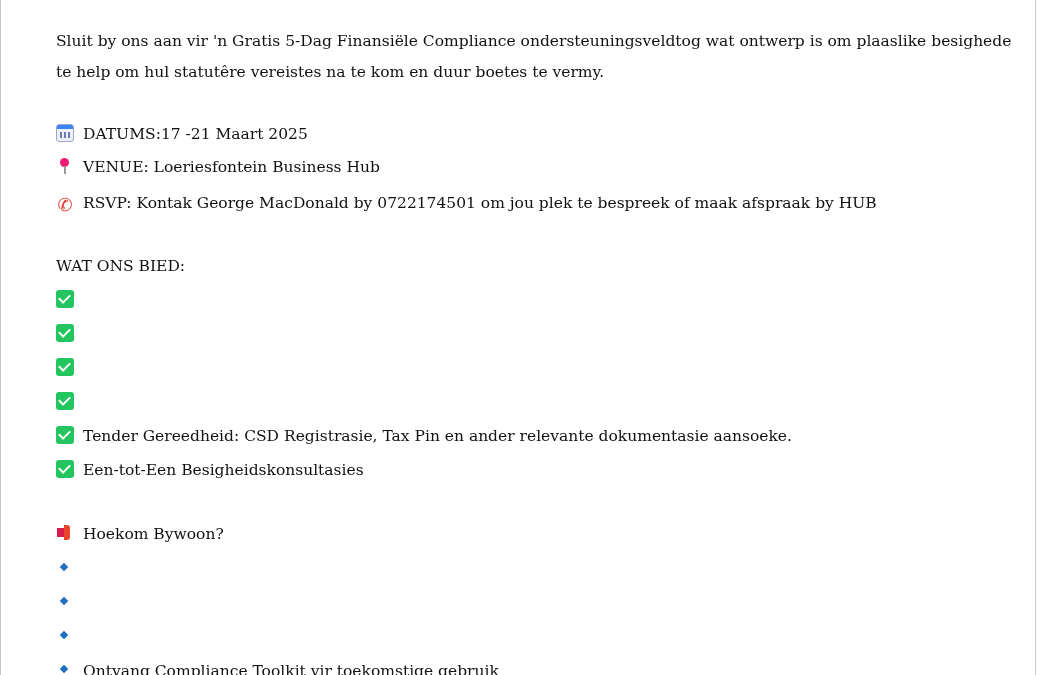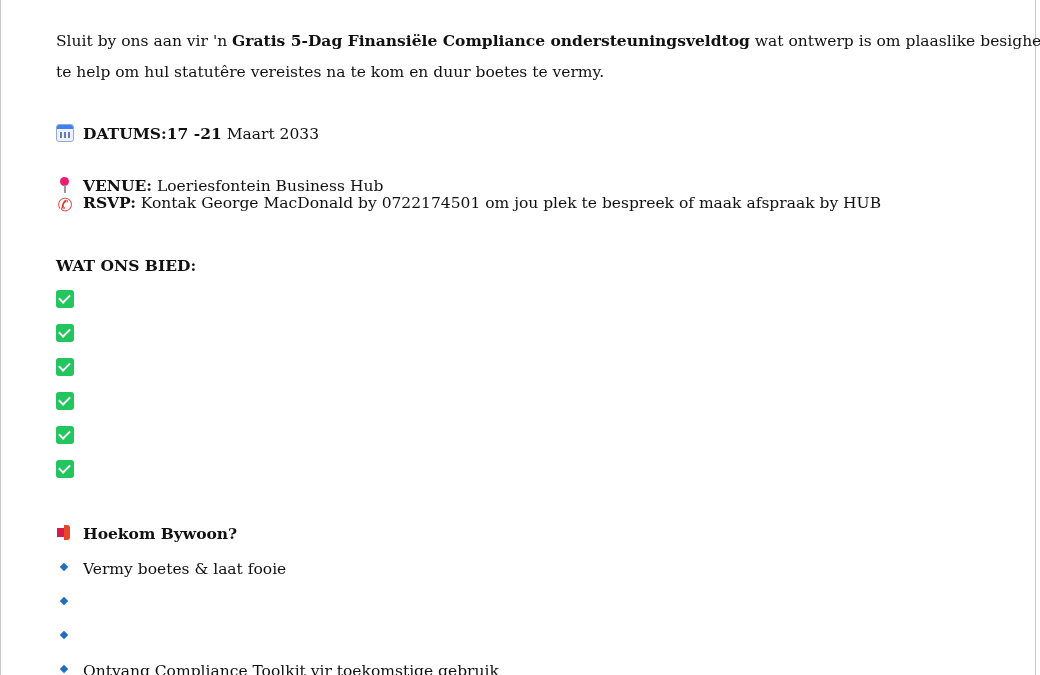--- a/index.html
+++ b/index.html
@@ -16,21 +16,21 @@
     background: #ffffff;
     border-left: 1px solid #c8c8c8;
     border-right: 1px solid #c8c8c8;
     box-sizing: border-box;
   }
   .content {
     position: absolute; left: 55px; top: 28px; width: 940px;
     font-size: 15.5px;
   }
   .line { position: absolute; left: 0; white-space: nowrap; line-height: 22px; }
-  b { font-weight: bold; }
+  b { font-weight: normal; }
   .ico {
     display: inline-block; width: 18px; height: 18px; vertical-align: -3px;
     margin-right: 9px; position: relative;
   }
   .check {
     background: #22c55e; border-radius: 3px;
   }
   .check::after {
     content: ""; position: absolute; left: 5px; top: 2px;
     width: 5px; height: 9px; border: solid #fff; border-width: 0 2.5px 2.5px 0;
@@ -55,40 +55,40 @@
 
 <div class="page">
   <div class="content">
 
     <div class="line" style="top:2px">
       <span>Sluit by ons aan vir 'n </span><b>Gratis  5-Dag Finansiële Compliance ondersteuningsveldtog</b><span> wat ontwerp is om plaaslike besighede</span>
     </div>
     <div class="line" style="top:33px">te help om hul statutêre vereistes na te kom en duur boetes te vermy.</div>
 
     <div class="line" style="top:95px">
-      <span class="ico cal"></span><b>DATUMS:</b><b>17 -21</b><span> Maart 2033</span>
+      <span class="ico cal"></span><b>DATUMS:</b><b>17 -21</b><span> Maart 2025</span>
     </div>
-    <div class="line" style="top:147px">
+    <div class="line" style="top:128px">
       <span class="ico pin"></span><b>VENUE:</b><span> Loeriesfontein Business Hub</span>
     </div>
     <div class="line" style="top:164px">
       <span class="ico phone">✆</span><b>RSVP:</b><span> Kontak George MacDonald by 0722174501 om jou plek te bespreek of maak afspraak by HUB</span>
     </div>
 
     <div class="line" style="top:227px"><b>WAT ONS BIED:</b></div>
 
     <div class="line" style="top:261px"><span class="ico check"></span></div>
     <div class="line" style="top:295px"><span class="ico check"></span></div>
     <div class="line" style="top:329px"><span class="ico check"></span></div>
     <div class="line" style="top:363px"><span class="ico check"></span></div>
-    <div class="line" style="top:397px"><span class="ico check"></span></div>
-    <div class="line" style="top:431px"><span class="ico check"></span></div>
+    <div class="line" style="top:397px"><span class="ico check"></span><span>Tender Gereedheid: CSD Registrasie, Tax Pin en ander relevante dokumentasie aansoeke.</span></div>
+    <div class="line" style="top:431px"><span class="ico check"></span><span>Een-tot-Een Besigheidskonsultasies</span></div>
 
     <div class="line" style="top:495px">
       <span class="ico mega"></span><b>Hoekom Bywoon?</b>
     </div>
-    <div class="line" style="top:530px"><span class="diamond"></span><span>Vermy boetes &amp; laat fooie</span></div>
+    <div class="line" style="top:530px"><span class="diamond"></span></div>
     <div class="line" style="top:564px"><span class="diamond"></span></div>
     <div class="line" style="top:598px"><span class="diamond"></span></div>
     <div class="line" style="top:632px"><span class="diamond"></span><span>Ontvang Compliance Toolkit vir toekomstige gebruik</span></div>
 
   </div>
 </div>
 
 </body></html>

